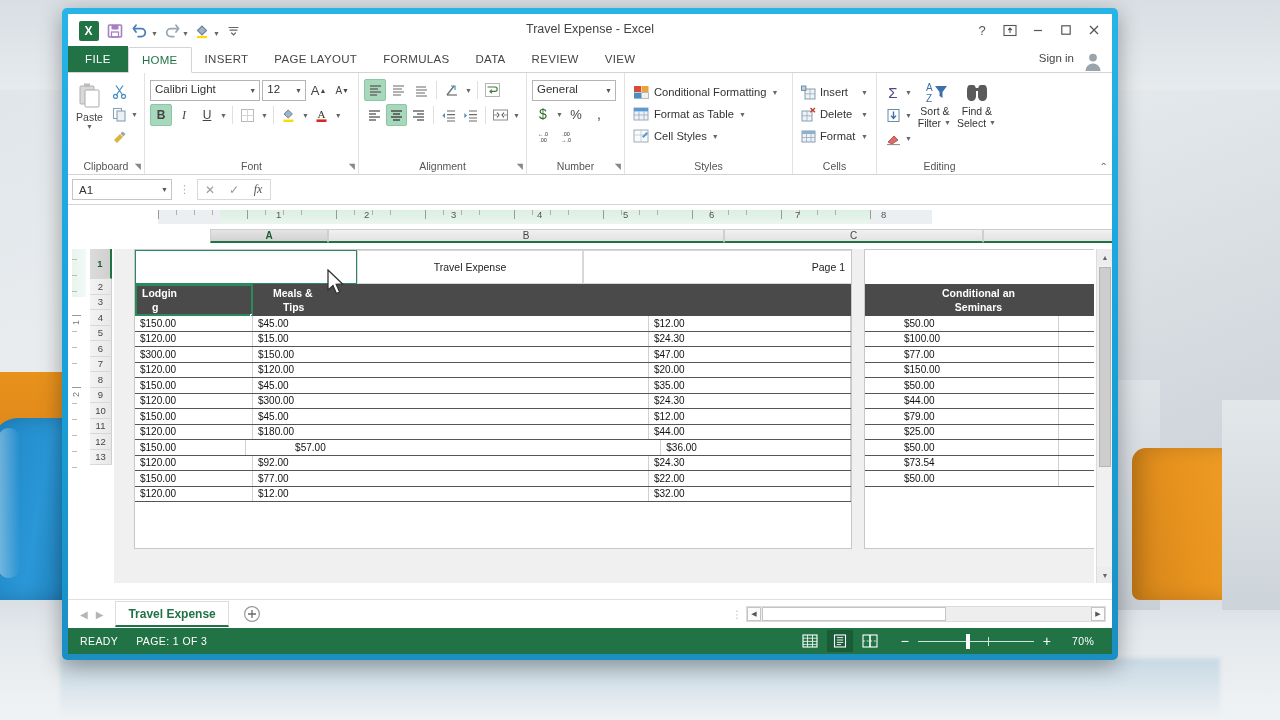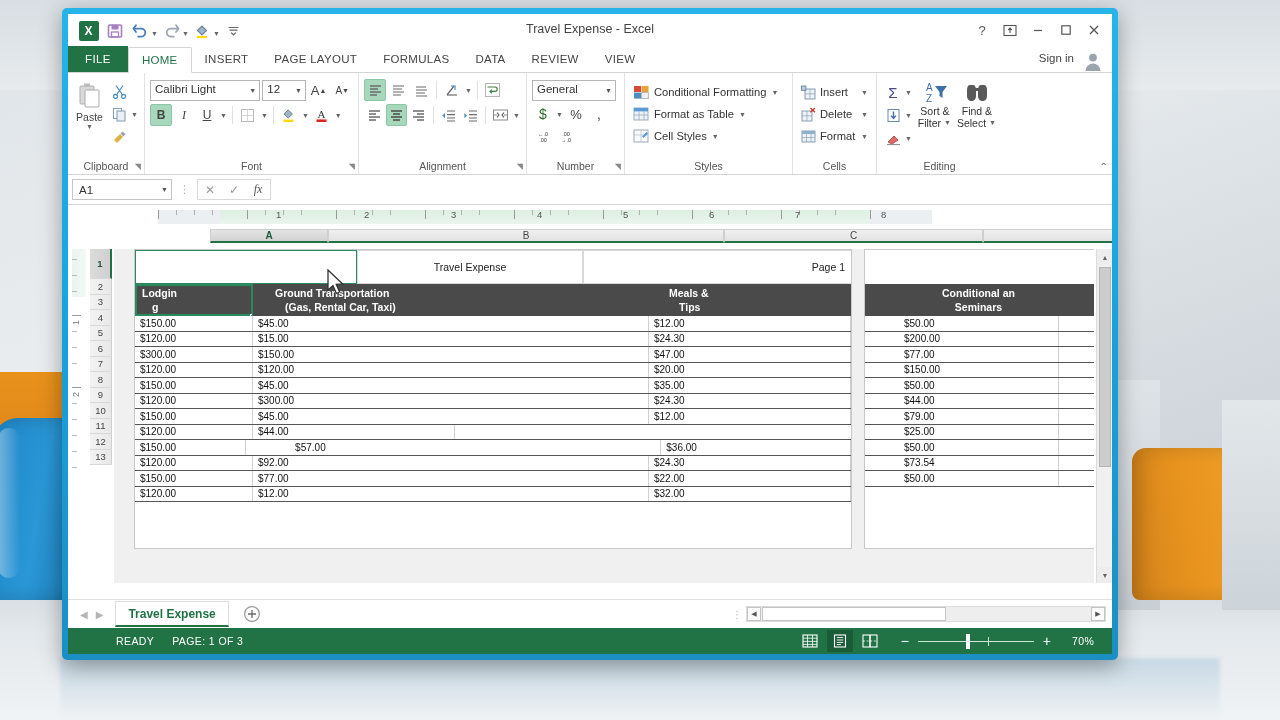--- a/index.html
+++ b/index.html
@@ -278,21 +278,21 @@
                  justify-content:center; font-size:7px; color:#555; cursor:pointer; }
   .hs-l { left:0; } .hs-r { right:0; }
   .hs-thumb { position:absolute; left:15px; top:0; width:184px; height:14px;
               background:#fff; border:1px solid #c4c4c4; cursor:grab; }
 
   
   .statusbar {
     position:absolute; left:0; right:0; bottom:0; height:26px; background:#217346;
     display:flex; align-items:center; color:#fff; font-size:10.5px; letter-spacing:.4px;
   }
-  .sb-ready { padding-left:12px;margin-left:36px; }
+  .sb-ready { padding-left:12px; }
   .sb-page { padding-left:18px; }
   .sb-right { margin-left:auto; display:flex; align-items:center; gap:0; padding-right:12px; }
   .viewbtn { width:26px; height:22px; display:flex; align-items:center; justify-content:center;
              cursor:pointer; margin:0 2px; }
   .viewbtn.on { background:#1a5c38; }
   .zoomctl { display:flex; align-items:center; gap:7px; margin-left:14px; }
   .zm { font-size:14px; cursor:pointer; width:12px; text-align:center; }
   .ztrack { width:116px; height:1px; background:#cfe5d9; position:relative; cursor:pointer;}
   .zthumb { position:absolute; left:48px; top:-7px; width:4px; height:15px; background:#fff; cursor:grab;}
   .zmid { position:absolute; left:70px; top:-4px; width:1px; height:9px; background:#cfe5d9; }
@@ -859,24 +859,20 @@
           <div class="hdr-cell r" style="width:268px;border-right:none">Page 1</div>
         </div>
 
         <div class="tbl">
           <div class="thead">
             <div class="th l sel" style="width:118px;position:relative">
               <span>Lodgin</span>
               <span class="l2">g</span>
               <div class="fillhandle" style="right:-3px;bottom:-3px"></div>
             </div>
-            <div class="th l" style="width:396px;padding-left:22px">
-              <span>Ground Transportation</span>
-              <span class="l2">(Gas, Rental Car, Taxi)</span>
-            </div>
             <div class="th l" style="width:202px;padding-left:20px">
               <span>Meals &amp;</span>
               <span class="l2">Tips</span>
             </div>
           </div>
           <div id="rows-page1">
                 <div class="trow">
                   <div class="td" style="width: 118px;">$150.00</div>
                   <div class="td" style="width: 396px;">$45.00</div>
                   <div class="td" style="width: 202px;">$12.00</div>
@@ -906,20 +902,21 @@
                   <div class="td" style="width: 396px;">$300.00</div>
                   <div class="td" style="width: 202px;">$24.30</div>
                 </div>
                 <div class="trow">
                   <div class="td" style="width: 118px;">$150.00</div>
                   <div class="td" style="width: 396px;">$45.00</div>
                   <div class="td" style="width: 202px;">$12.00</div>
                 </div>
                 <div class="trow">
                   <div class="td" style="width: 118px;">$120.00</div>
+                  <div class="td" style="width: 396px;">$180.00</div>
                   <div class="td" style="width: 202px;">$44.00</div>
                 </div>
                 <div class="trow">
                   <div class="td" style="width: 118px;">$150.00</div>
                   <div class="td" style="width: 396px; margin-left: 44px;">$57.00</div>
                   <div class="td" style="width: 202px;">$36.00</div>
                 </div>
                 <div class="trow">
                   <div class="td" style="width: 118px;">$120.00</div>
                   <div class="td" style="width: 396px;">$92.00</div>
@@ -950,21 +947,21 @@
               <span>Seminars</span>
             </div>
           </div>
           <div id="rows-page2">
                 <div class="trow">
                   <div style="width: 34px; background: rgb(255, 255, 255);"></div>
                   <div class="td" style="width: 160px;">$50.00</div>
                 </div>
                 <div class="trow">
                   <div style="width: 34px; background: rgb(255, 255, 255);"></div>
-                  <div class="td" style="width: 160px;">$200.00</div>
+                  <div class="td" style="width: 160px;">$100.00</div>
                 </div>
                 <div class="trow">
                   <div style="width: 34px; background: rgb(255, 255, 255);"></div>
                   <div class="td" style="width: 160px;">$77.00</div>
                 </div>
                 <div class="trow">
                   <div style="width: 34px; background: rgb(255, 255, 255);"></div>
                   <div class="td" style="width: 160px;">$150.00</div>
                 </div>
                 <div class="trow">

